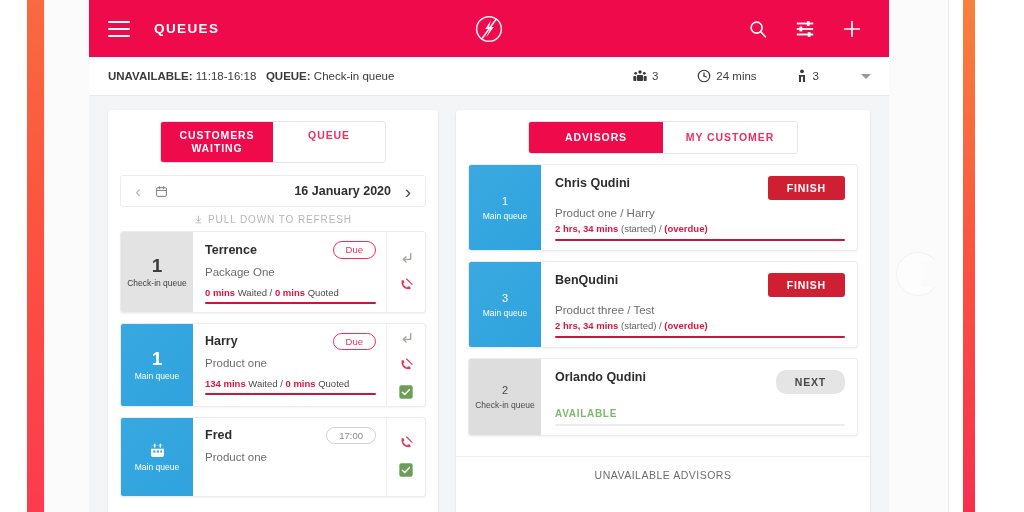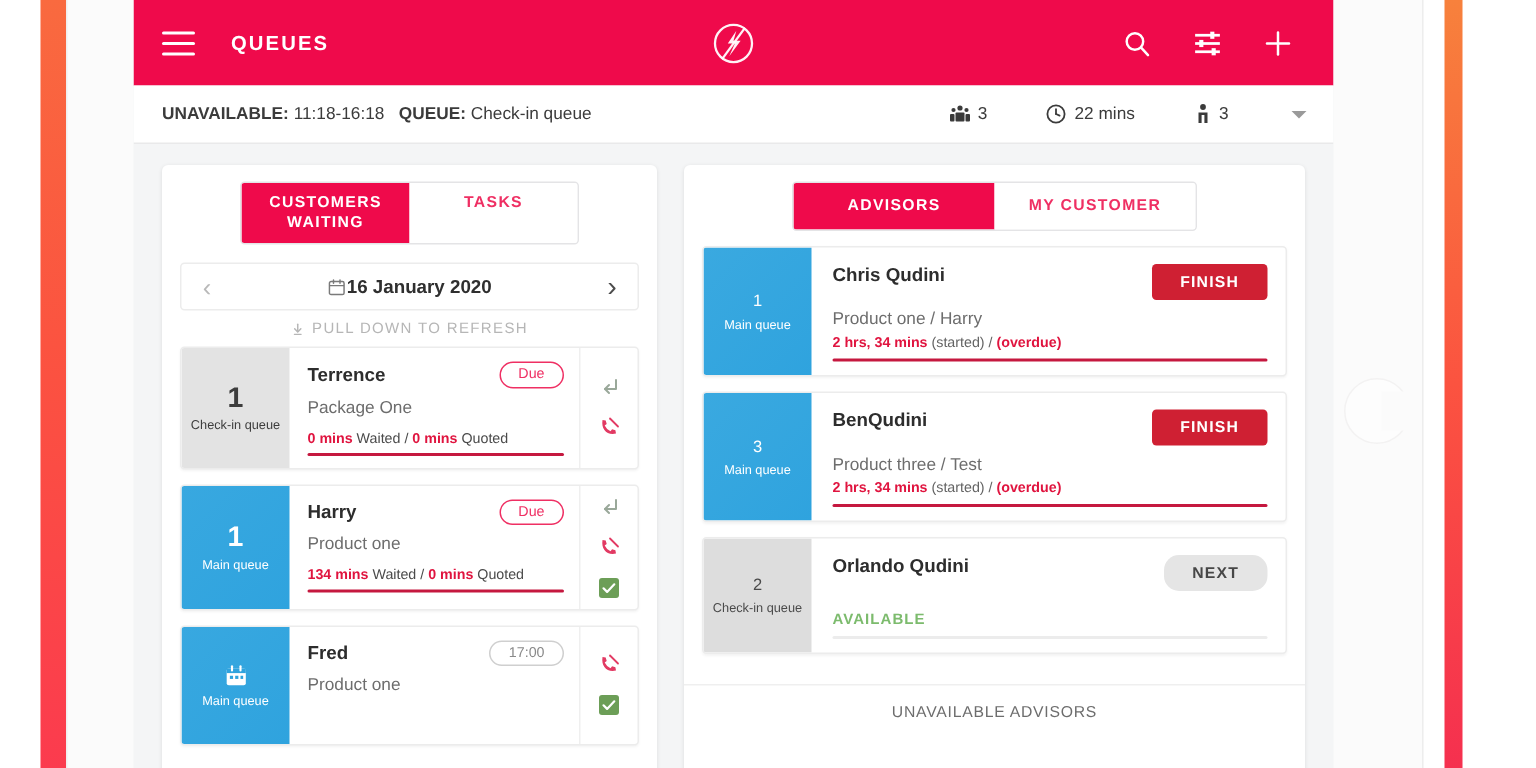--- a/index.html
+++ b/index.html
@@ -86,21 +86,21 @@
   .col-left .tab{width:112px;}
   .col-right .tab{width:134px;padding:9px 0;}
 
   
   .datebar{
     margin:2px 12px 0 12px;border:1px solid #ececec;border-radius:3px;height:30px;
     display:flex;align-items:center;background:#fff;
   }
   .date-arrow{width:34px;text-align:center;color:#b9b9b9;font-size:17px;cursor:pointer;line-height:1;}
   .date-arrow.next{color:#4d4d4d;margin-left:auto;font-size:19px;}
-  .date-center{flex:1;display:flex;align-items:center;justify-content:center;gap:0;}
+  .date-center{flex:1;display:flex;align-items:center;justify-content:space-between;gap:0;}
   .date-label{font-size:12.5px;color:#2f2f2f;font-weight:bold;}
   .refresh{
     text-align:center;font-size:10px;letter-spacing:.9px;color:#b6b6b6;
     padding:7px 0 6px 0;display:flex;align-items:center;justify-content:center;gap:5px;
   }
 
   
   .clist{padding:0 12px 12px 12px;}
   .ccard{
     display:flex;border:1px solid #ececec;border-radius:3px;overflow:hidden;
@@ -232,42 +232,42 @@
               <rect x="17.5" y="12" width="4.5" height="7.5" rx="1" fill="#3b3b3b"></rect>
             </svg>
             <span>3</span>
           </div>
           <div class="stat">
             <svg width="16" height="16" viewBox="0 0 24 24">
               <circle cx="12" cy="12" r="8.6" fill="none" stroke="#3b3b3b" stroke-width="1.8"></circle>
               <line x1="12" y1="12" x2="12" y2="7.2" stroke="#3b3b3b" stroke-width="1.8" stroke-linecap="round"></line>
               <line x1="12" y1="12" x2="15.6" y2="13.6" stroke="#3b3b3b" stroke-width="1.8" stroke-linecap="round"></line>
             </svg>
-            <span>22 mins</span>
+            <span>24 mins</span>
           </div>
           <div class="stat">
             <svg width="14" height="16" viewBox="0 0 20 24">
               <circle cx="10" cy="5" r="2.9" fill="#3b3b3b"></circle>
               <path d="M5.5 10.5h9v10.5h-9z" fill="#3b3b3b"></path>
               <rect x="8.6" y="13" width="2.8" height="8" fill="#ffffff"></rect>
             </svg>
             <span>3</span>
           </div>
           <div class="caret-down"></div>
         </div>
       </div>
 
       <div class="columns">
 
         <div class="col col-left">
 
           <div class="tabs">
             <div class="tabwrap">
               <div class="tab active">CUSTOMERS WAITING</div>
-              <div class="tab">TASKS</div>
+              <div class="tab">QUEUE</div>
             </div>
           </div>
 
           <div class="datebar">
             <div class="date-arrow">‹</div>
             <div class="date-center">
               <svg width="13" height="13" viewBox="0 0 24 24">
                 <rect x="3" y="5" width="18" height="16" rx="2" fill="none" stroke="#7a7a7a" stroke-width="1.8"></rect>
                 <line x1="3" y1="10" x2="21" y2="10" stroke="#7a7a7a" stroke-width="1.8"></line>
                 <line x1="8" y1="3" x2="8" y2="7" stroke="#7a7a7a" stroke-width="1.8" stroke-linecap="round"></line>

